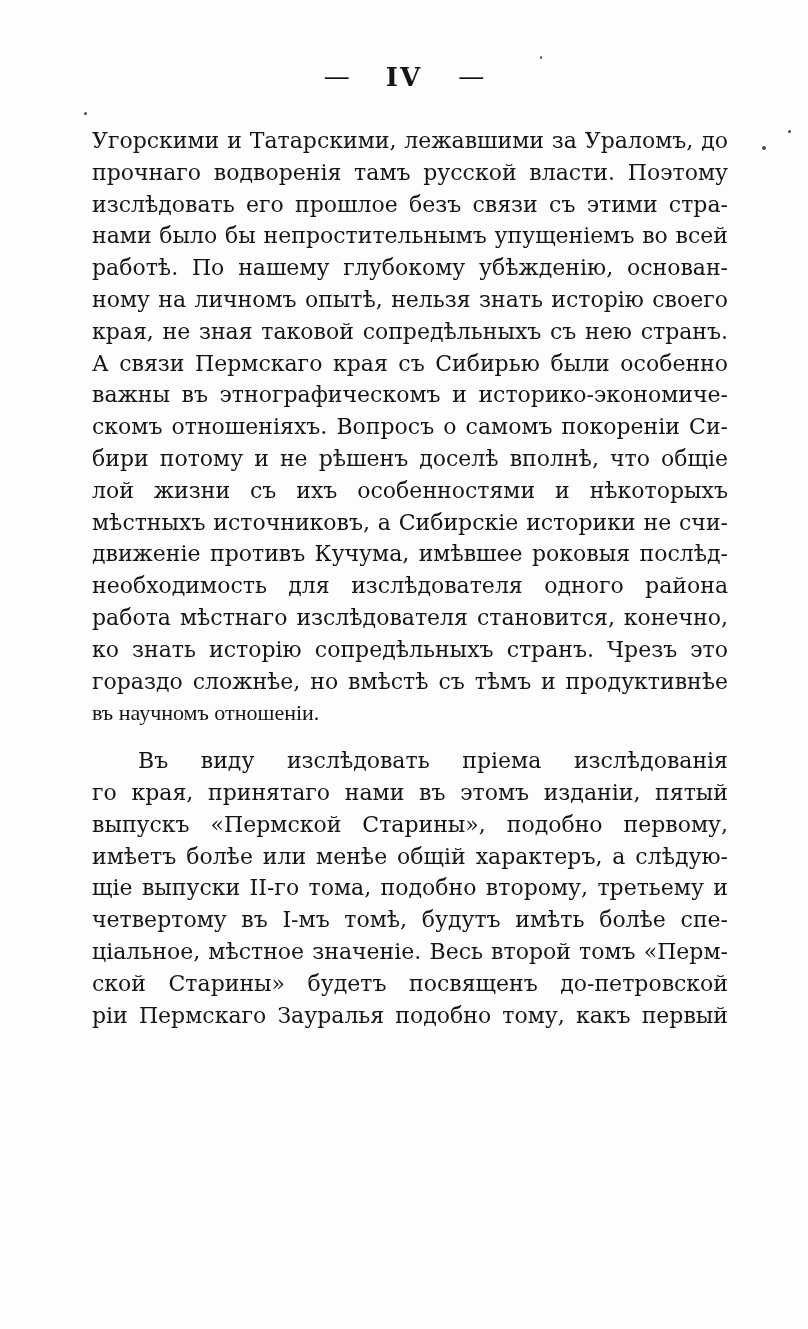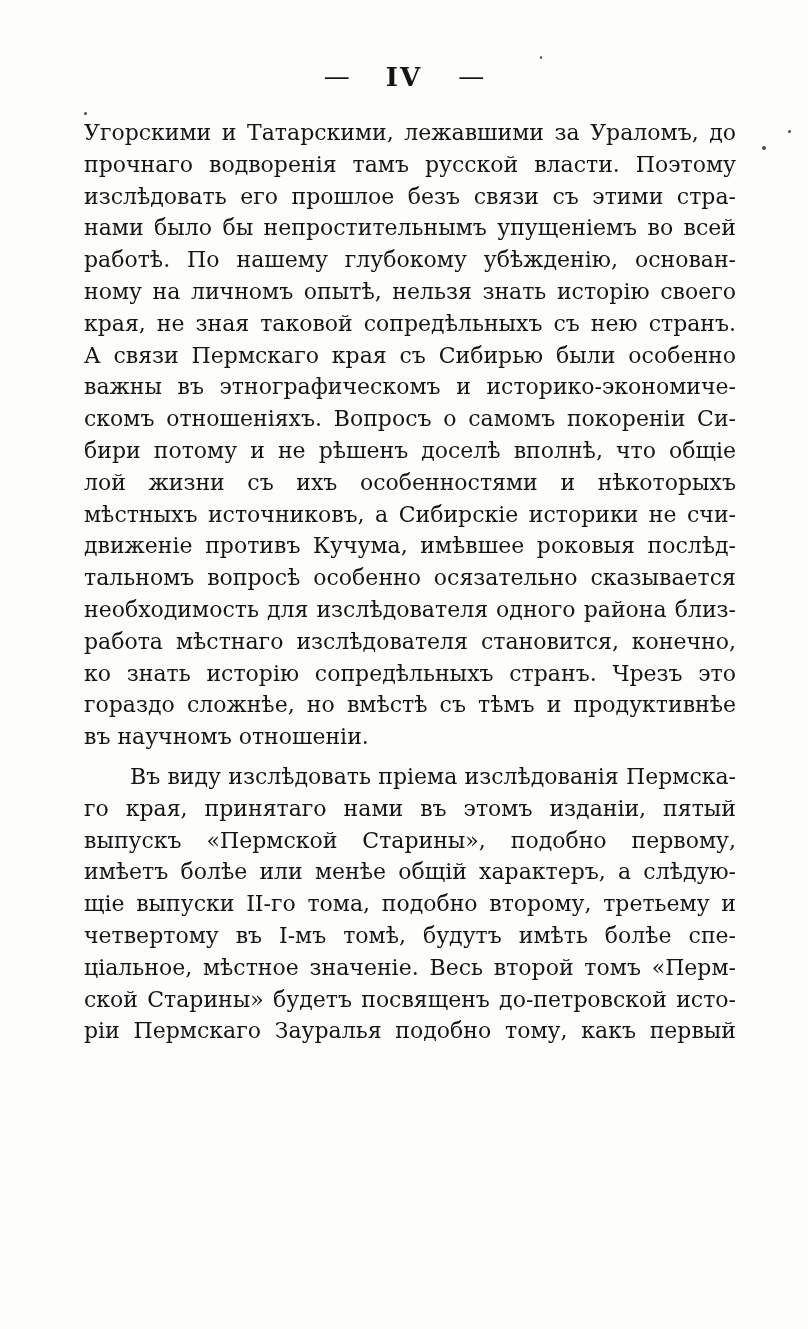--- a/index.html
+++ b/index.html
@@ -36,32 +36,33 @@
     transform: translateY(-1px);
   }
   .text-block {
     position: absolute;
     top: 109px;
     left: 76px;
     width: 668px;
     font-size: 22px;
     line-height: 31.8px;
   }
-  .paragraph { margin: 8px; }
+  .paragraph { margin: 16px; }
   .text-line {
     text-align: justify;
     text-align-last: justify;
     white-space: normal;
     overflow: hidden;
     height: 31.8px;
   }
   .text-line.indent { text-indent: 46px; }
   .text-line.para-last {
     text-align: center;
     text-align-last: left;
+    font-family: Liberation Serif, serif;
   }
   
   .speck {
     position: absolute;
     background: #4a4a4a;
     border-radius: 50%;
   }
   .speck.s1 { left: 84px;  top: 112px; width: 3px; height: 3px; }
   .speck.s2 { left: 762px; top: 146px; width: 4px; height: 4px; }
   .speck.s3 { left: 540px; top: 56px;  width: 2px; height: 3px; }
@@ -87,21 +88,20 @@
         <div class="text-line">работѣ. По нашему глубокому убѣжденію, основан-</div>
         <div class="text-line">ному на личномъ опытѣ, нельзя знать исторію своего</div>
         <div class="text-line">края, не зная таковой сопредѣльныхъ съ нею странъ.</div>
         <div class="text-line">А связи Пермскаго края съ Сибирью были особенно</div>
         <div class="text-line">важны въ этнографическомъ и историко-экономиче-</div>
         <div class="text-line">скомъ отношеніяхъ. Вопросъ о самомъ покореніи Си-</div>
         <div class="text-line">бири потому и не рѣшенъ доселѣ вполнѣ, что общіе</div>
         <div class="text-line">лой жизни съ ихъ особенностями и нѣкоторыхъ</div>
         <div class="text-line">мѣстныхъ источниковъ, а Сибирскіе историки не счи-</div>
         <div class="text-line">движеніе противъ Кучума, имѣвшее роковыя послѣд-</div>
-        <div class="text-line">тальномъ вопросѣ особенно осязательно сказывается</div>
         <div class="text-line">необходимость для изслѣдователя одного района близ-</div>
         <div class="text-line">работа мѣстнаго изслѣдователя становится, конечно,</div>
         <div class="text-line">ко знать исторію сопредѣльныхъ странъ. Чрезъ это</div>
         <div class="text-line">гораздо сложнѣе, но вмѣстѣ съ тѣмъ и продуктивнѣе</div>
         <div class="text-line para-last">въ научномъ отношеніи.</div>
       </div>
       <div class="paragraph">
         <div class="text-line indent">Въ виду изслѣдовать пріема изслѣдованія Пермска-</div>
         <div class="text-line">го края, принятаго нами въ этомъ изданіи, пятый</div>
         <div class="text-line">выпускъ «Пермской Старины», подобно первому,</div>

